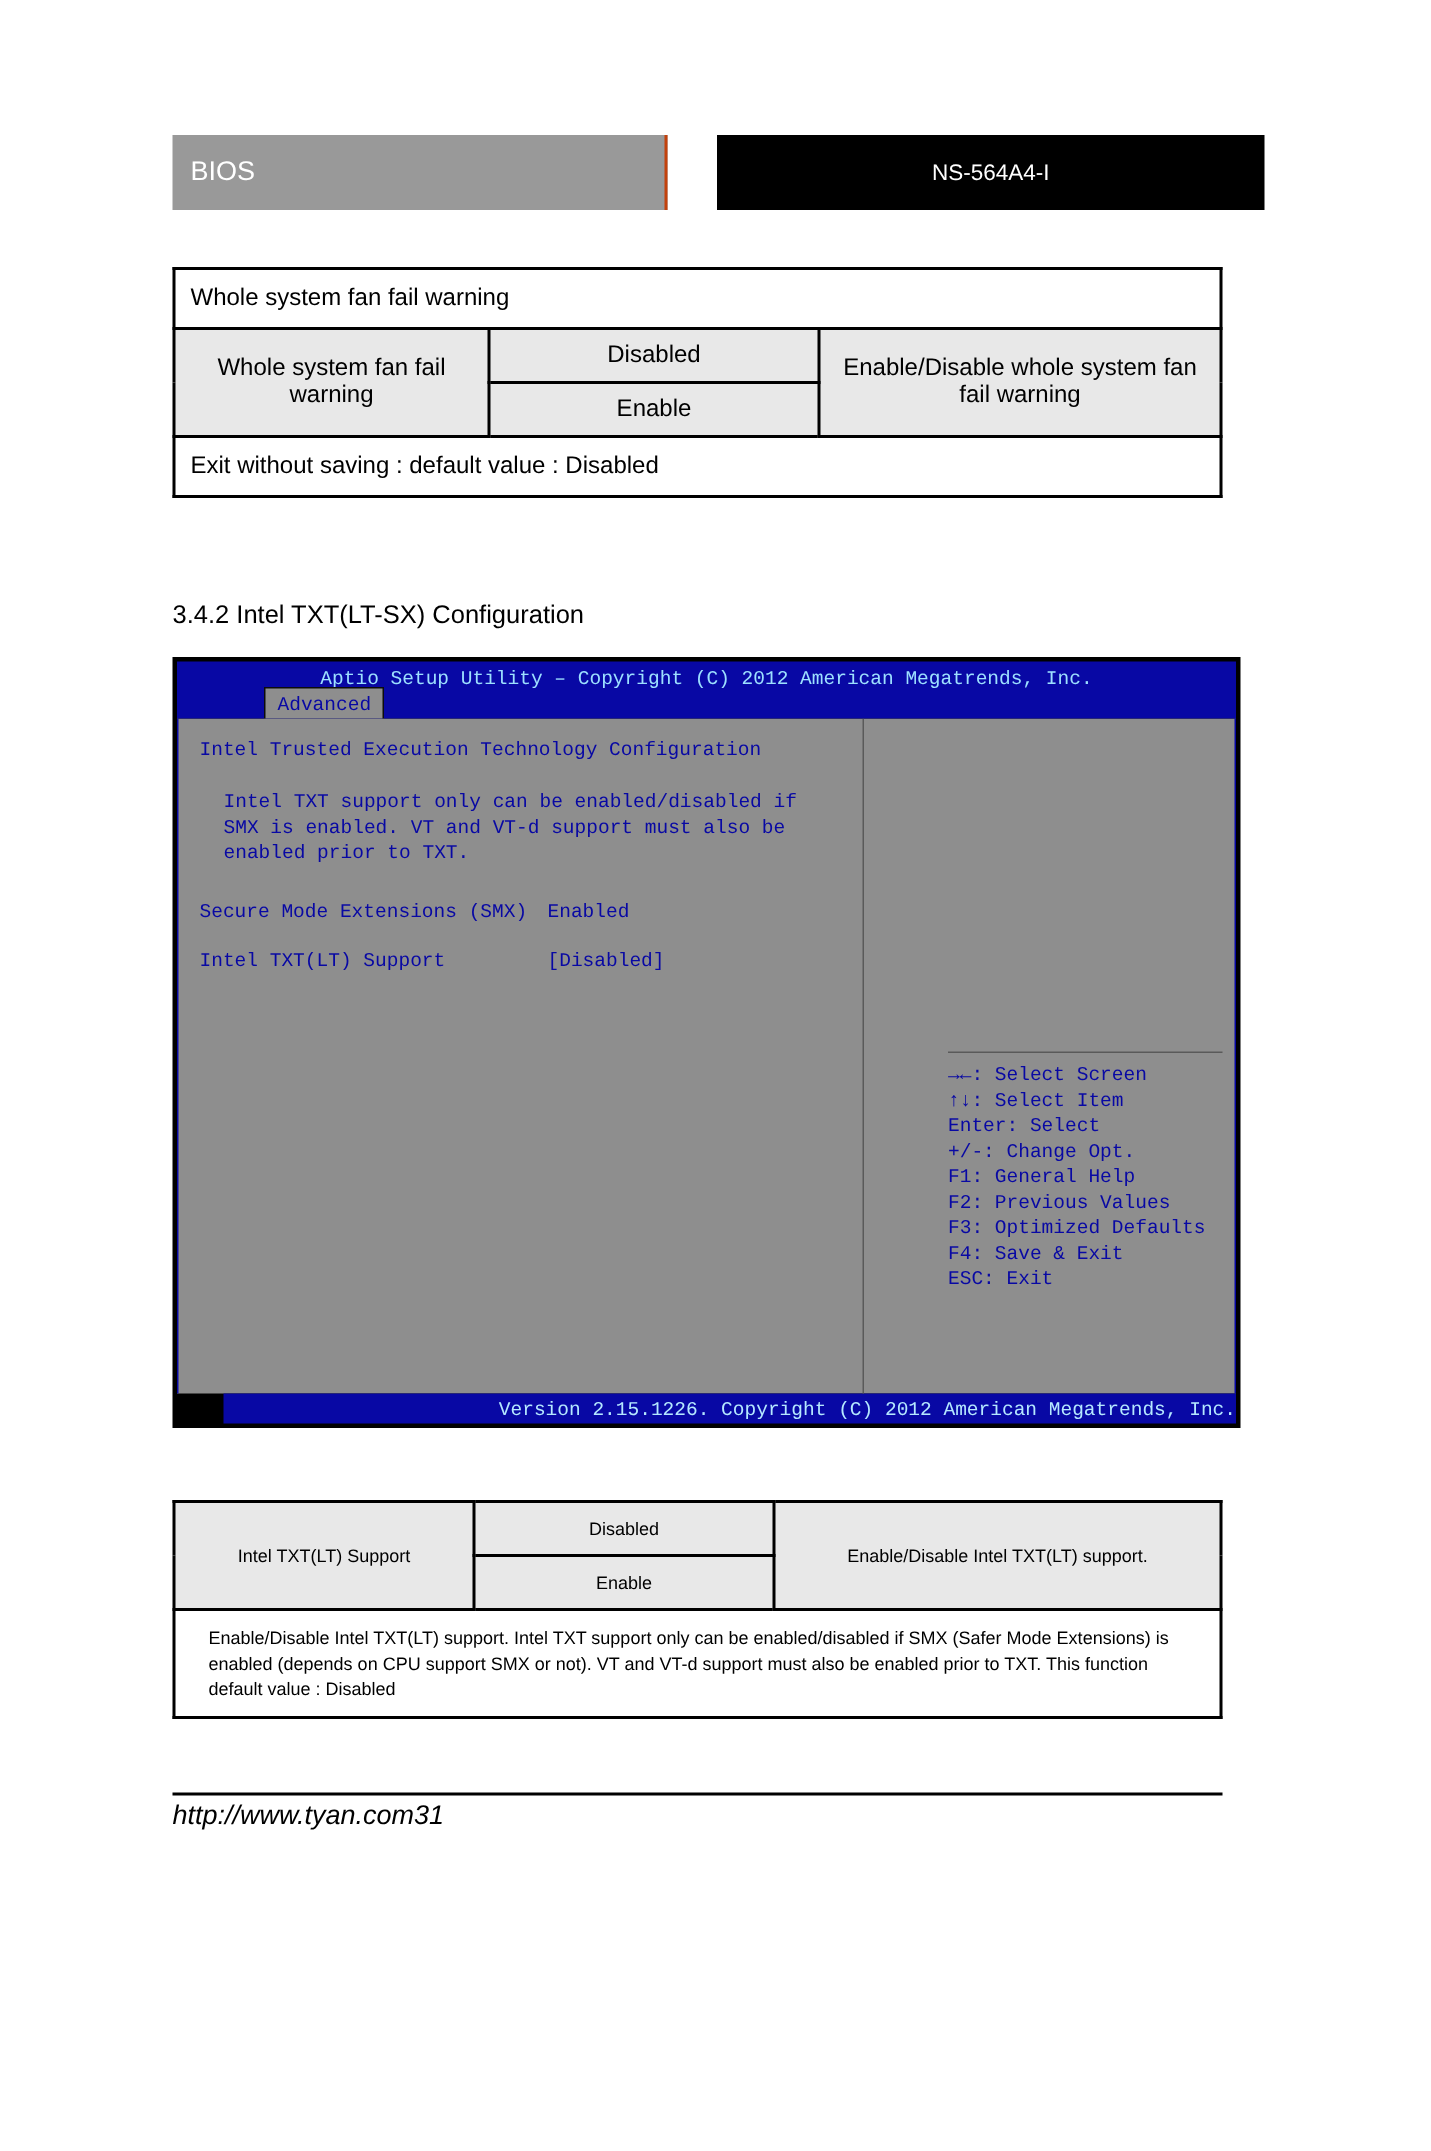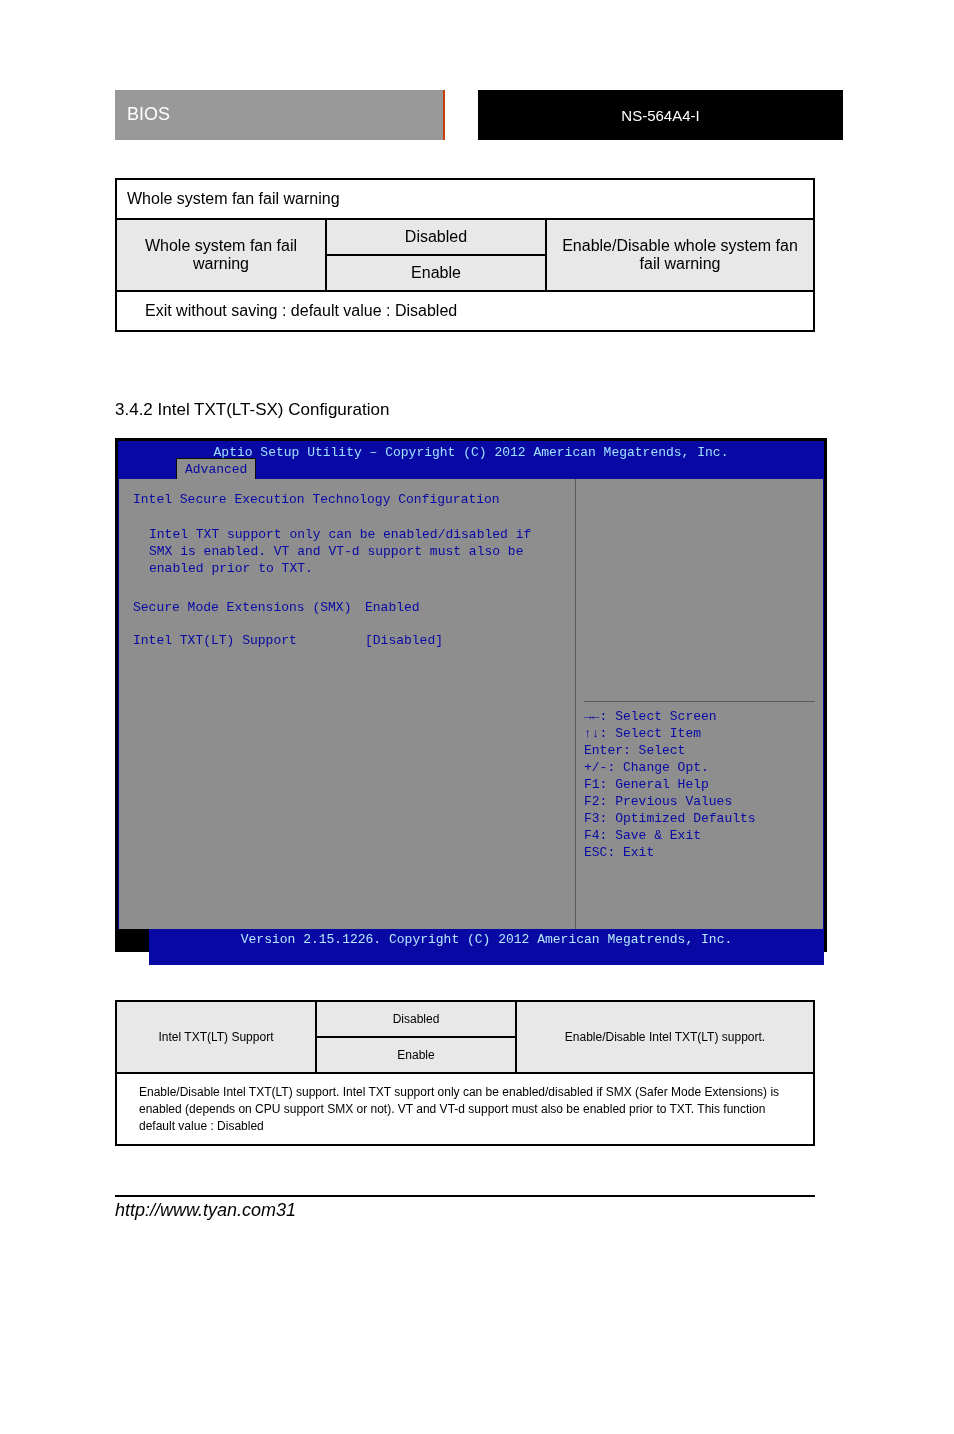--- a/index.html
+++ b/index.html
@@ -62,21 +62,21 @@
     background: #e8e8e8;
     height: 36px;
   }
   .table1 .title-row td {
     text-align: left;
     padding-left: 10px;
     height: 40px;
   }
   .table1 .desc-row td {
     text-align: left;
-    padding-left: 28px;
+    padding-left: 10px;
     height: 40px;
   }
 
   .subsection-title {
     position: absolute;
     top: 400px;
     left: 115px;
     font-size: 17px;
     font-weight: normal;
   }
@@ -141,26 +141,27 @@
     border-left: 1px solid #5a5a5a;
     padding: 8px 8px;
     display: flex;
     flex-direction: column;
   }
   .help-block {
     margin-top: auto;
     margin-bottom: 60px;
     border-top: 1px solid #5a5a5a;
     padding-top: 6px;
+    margin-left: 48px;
   }
   .bios-footer {
-    height: 36px;
+    height: 20px;
     background: #0808a4;
     color: #b5e8ff;
-    text-align: center;
+    text-align: right;
     padding-top: 2px;
     margin-left: 31px;
   }
 
   .table2 {
     position: absolute;
     top: 1000px;
     left: 115px;
     width: 700px;
     border-collapse: collapse;
@@ -236,21 +237,21 @@
 <div class="subsection-title">3.4.2 Intel TXT(LT-SX) Configuration</div>
 
 <div class="bios-screenshot">
   <div class="bios-inner">
     <div class="bios-topbar">
       <div class="bios-top-title">Aptio Setup Utility – Copyright (C) 2012 American Megatrends, Inc.</div>
       <div class="bios-tab">Advanced</div>
     </div>
     <div class="bios-body">
       <div class="bios-left">
-        <div class="title-line">Intel Secure Execution Technology Configuration</div>
+        <div class="title-line">Intel Trusted Execution Technology Configuration</div>
         <div class="para">Intel TXT support only can be enabled/disabled if SMX is enabled. VT and VT-d support must also be enabled prior to TXT.</div>
         <div class="row">
           <span class="lbl">Secure Mode Extensions (SMX)</span>
           <span>Enabled</span>
         </div>
         <div class="row">
           <span class="lbl">Intel TXT(LT) Support</span>
           <span>[Disabled]</span>
         </div>
       </div>

